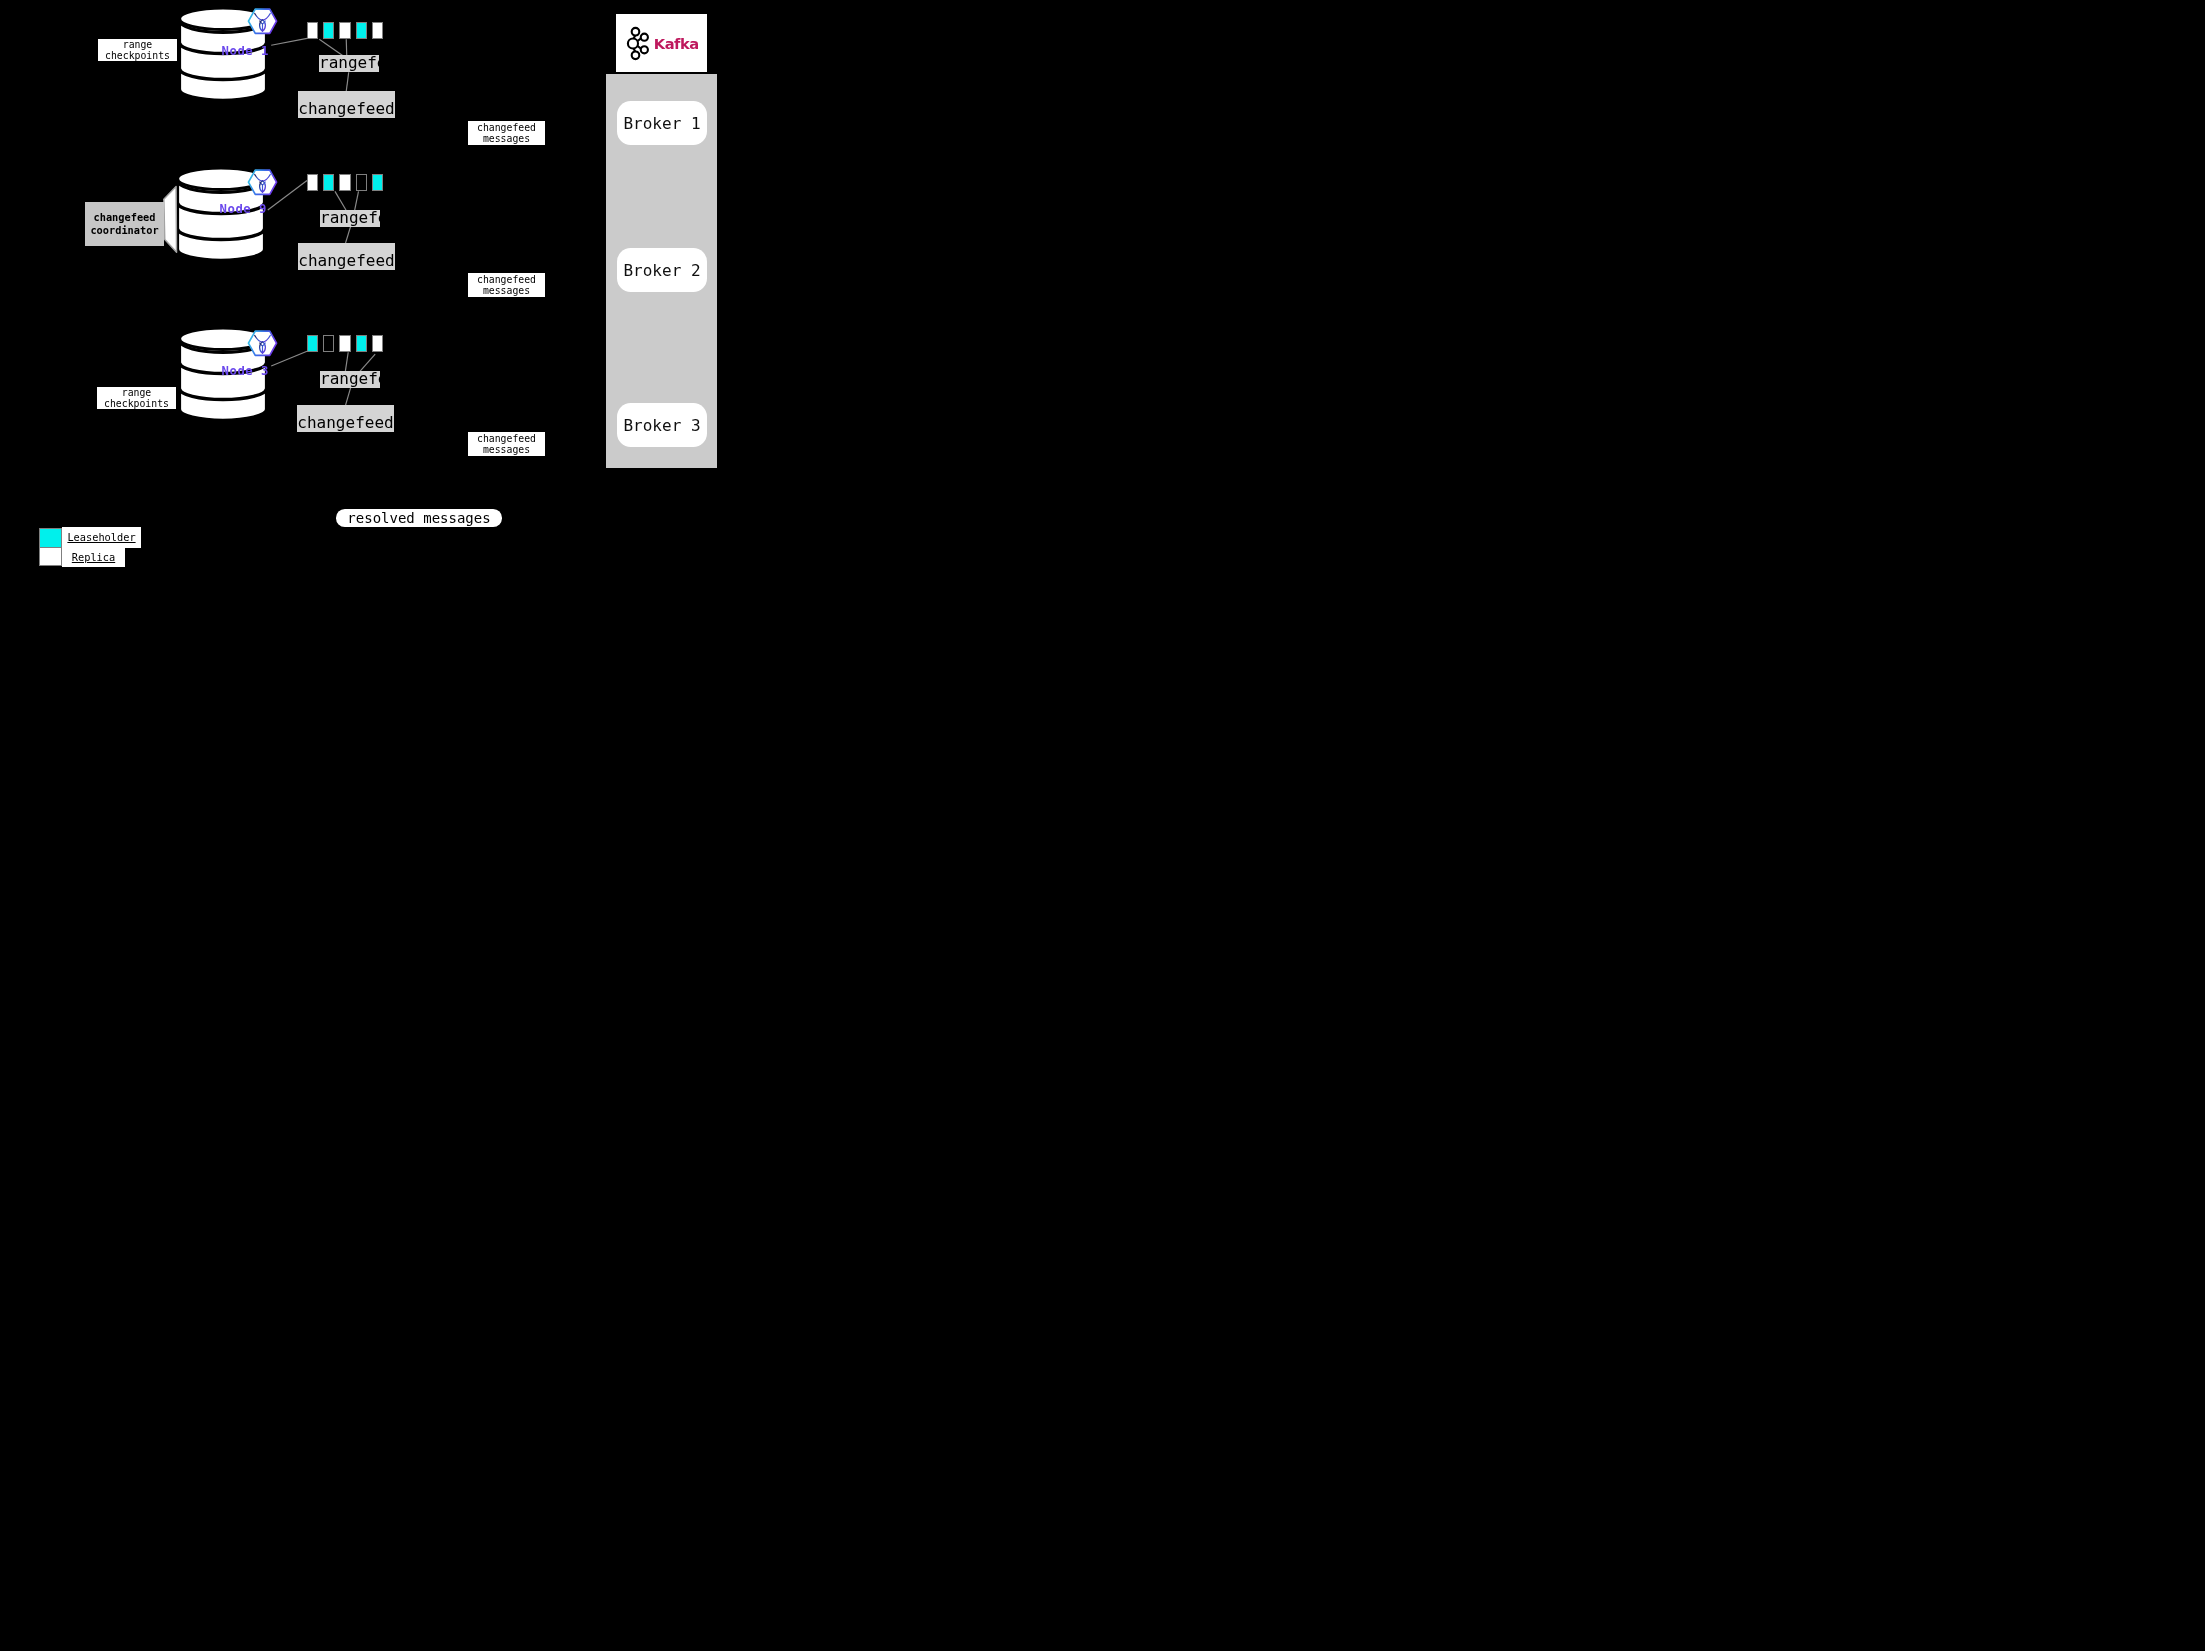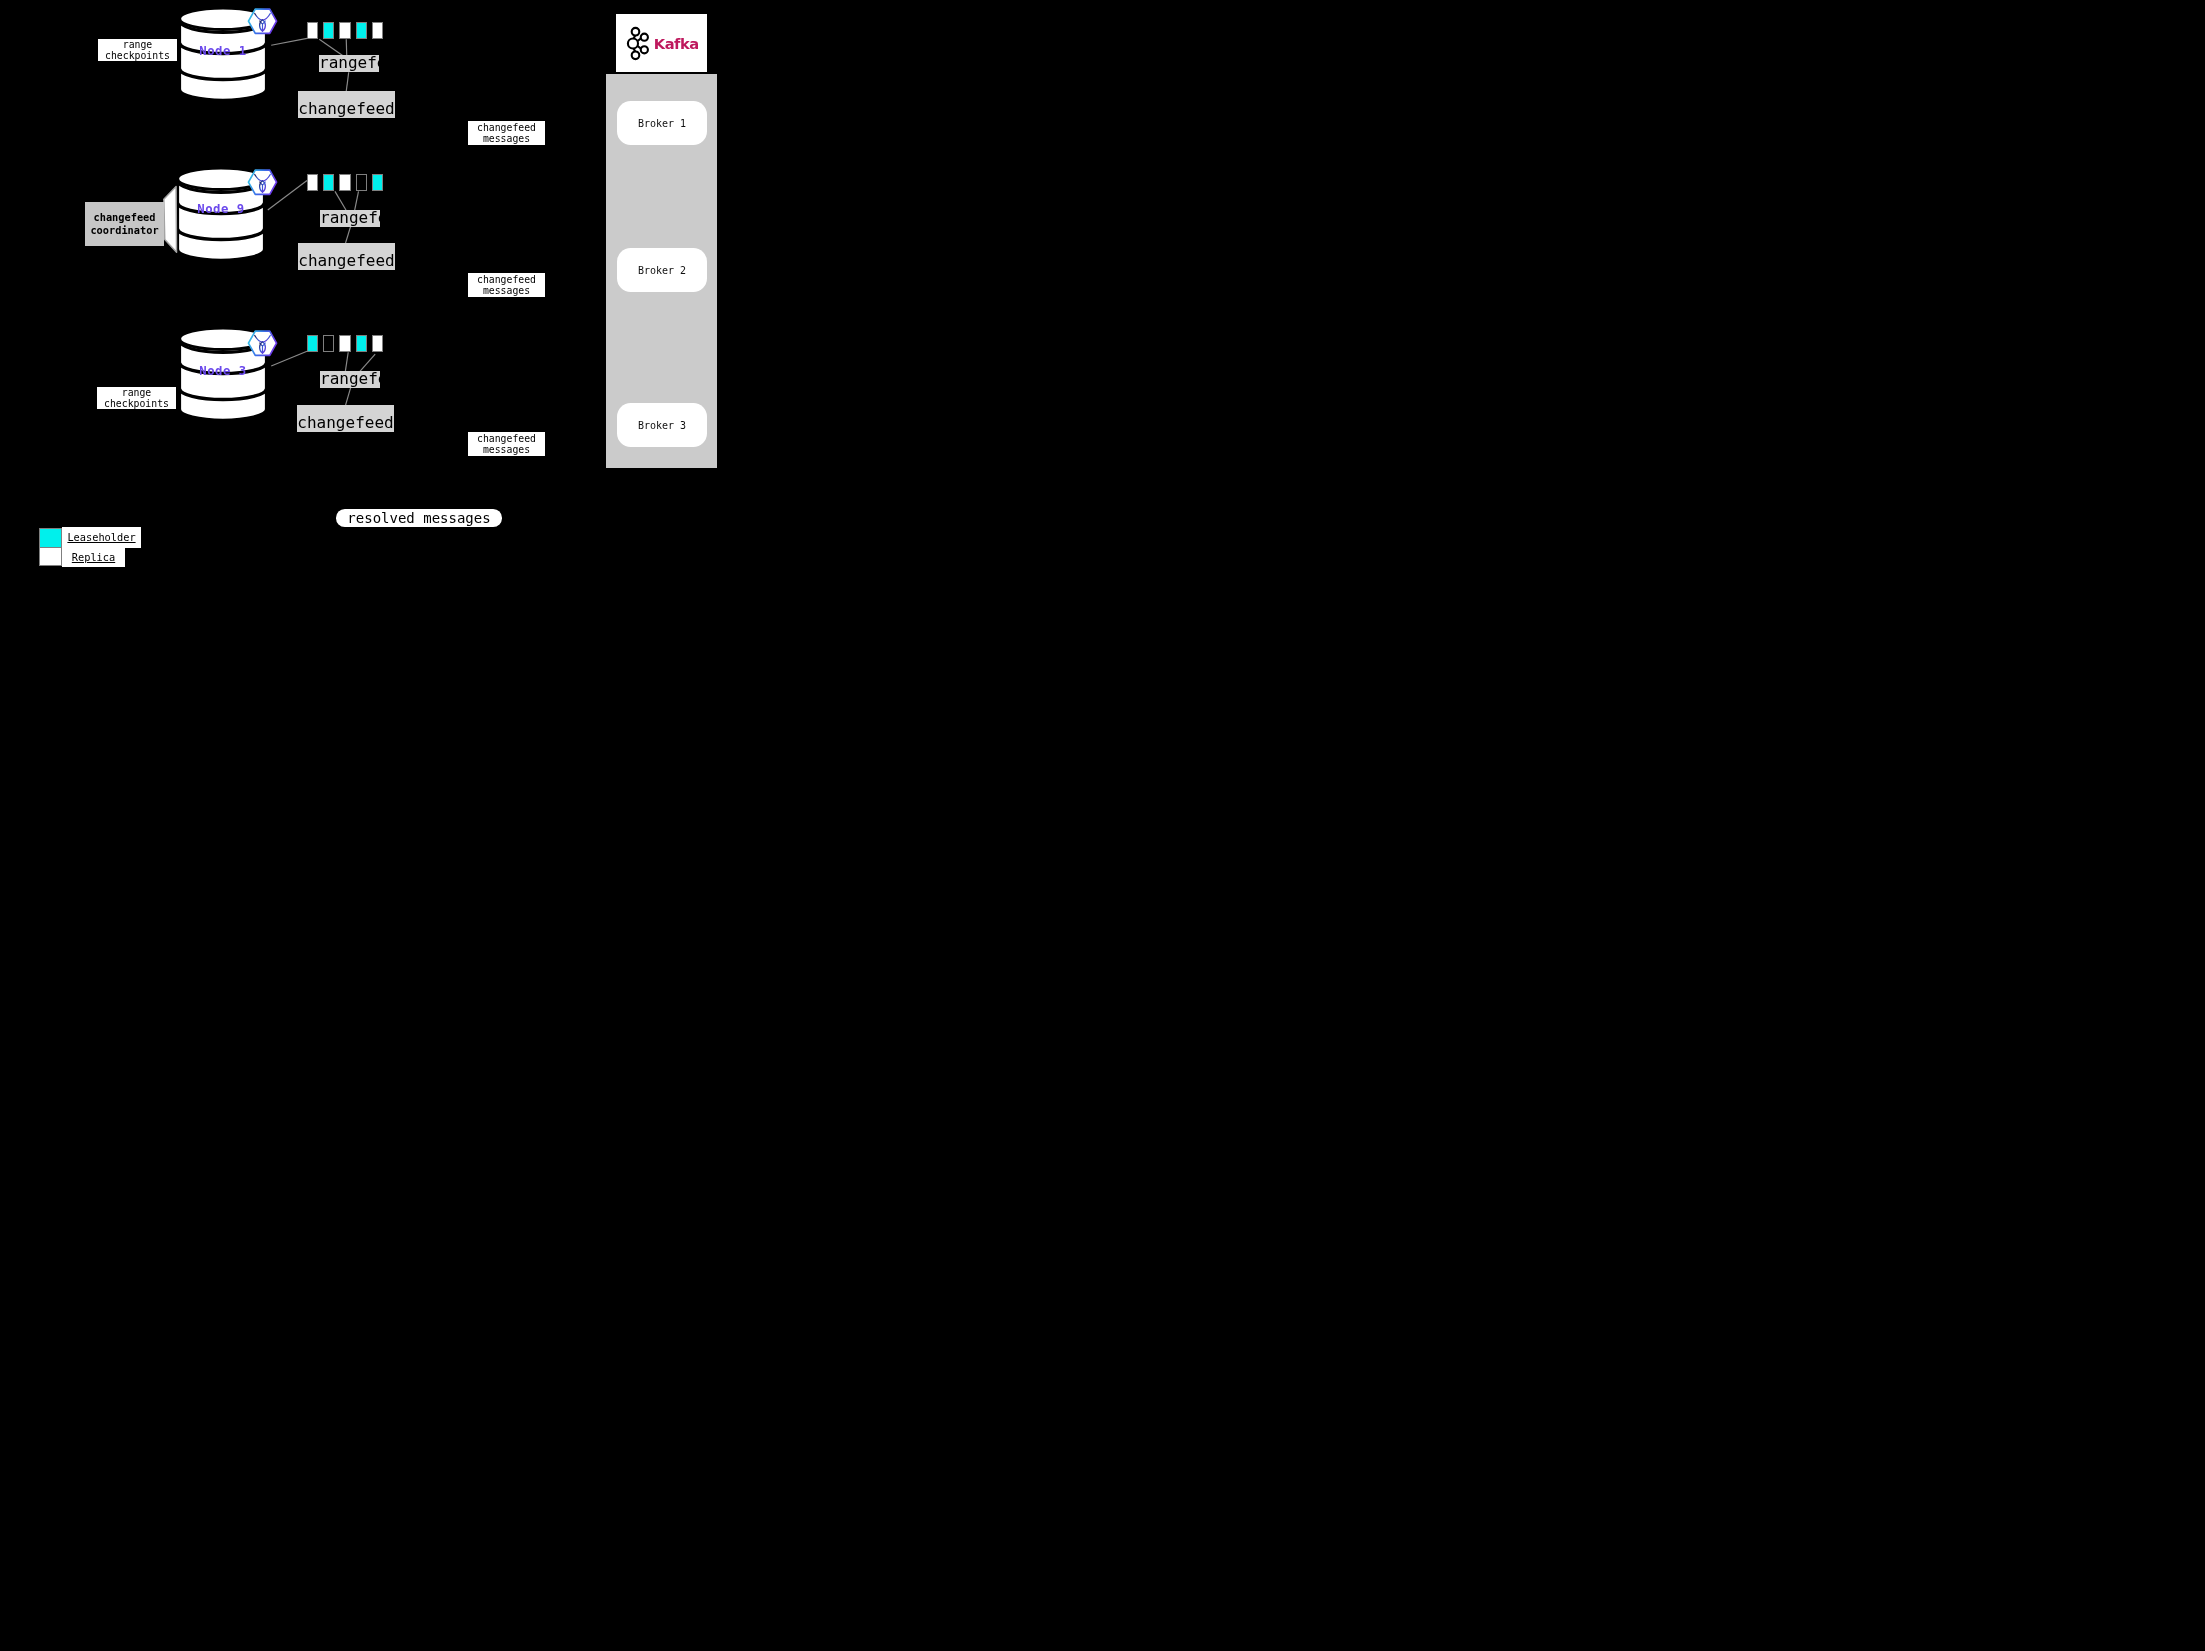--- a/index.html
+++ b/index.html
@@ -7,21 +7,21 @@
     position:relative;width:769px;height:576px;
     background:var(--background,#000);
     font-family:"DejaVu Sans Mono", monospace;
     overflow:hidden;
   }
   .abs{position:absolute;}
   svg{display:block;}
   .lines{position:absolute;left:0;top:0;pointer-events:none;}
 
   .node-label{
-    width:92px;text-align:center;
+    width:92px;text-align:right;
     color:var(--node_label,#6B49EC);
     font-weight:bold;font-size:12.3px;letter-spacing:0.5px;
   }
   .replica-row{display:flex;gap:4.9px;}
   .replica-cell{
     width:11.3px;height:17px;box-sizing:border-box;
     border:1.2px solid var(--swatch_border,#7F7F7F);
   }
   .cell-leaseholder{background:var(--leaseholder,#00F0EC);}
   .cell-replica{background:var(--replica_fill,#fff);}
@@ -56,21 +56,21 @@
   .kafka-text{
     font-family:"DejaVu Sans", sans-serif;
     font-weight:bold;font-size:14.7px;color:#be185d;letter-spacing:-0.5px;
   }
   .broker-container{
     width:111px;height:394px;background:var(--container_gray,#CBCBCB);
   }
   .broker{
     position:absolute;width:90px;height:44px;background:var(--white,#fff);
     border-radius:13.7px;color:#101010;
-    font-size:10px;display:flex;align-items:center;justify-content:center;
+    font-size:16px;display:flex;align-items:center;justify-content:center;
   }
   .pill{
     width:166px;height:17.6px;background:var(--white,#fff);
     border-radius:8.8px;color:#000;font-size:14px;
     display:flex;align-items:center;justify-content:center;
   }
   .legend-swatch{box-sizing:border-box;border:1.5px solid var(--swatch_border,#7F7F7F);}
   .legend-label{
     background:var(--white,#fff);color:#000;font-size:10.3px;
     display:flex;align-items:center;justify-content:center;text-decoration:underline;

